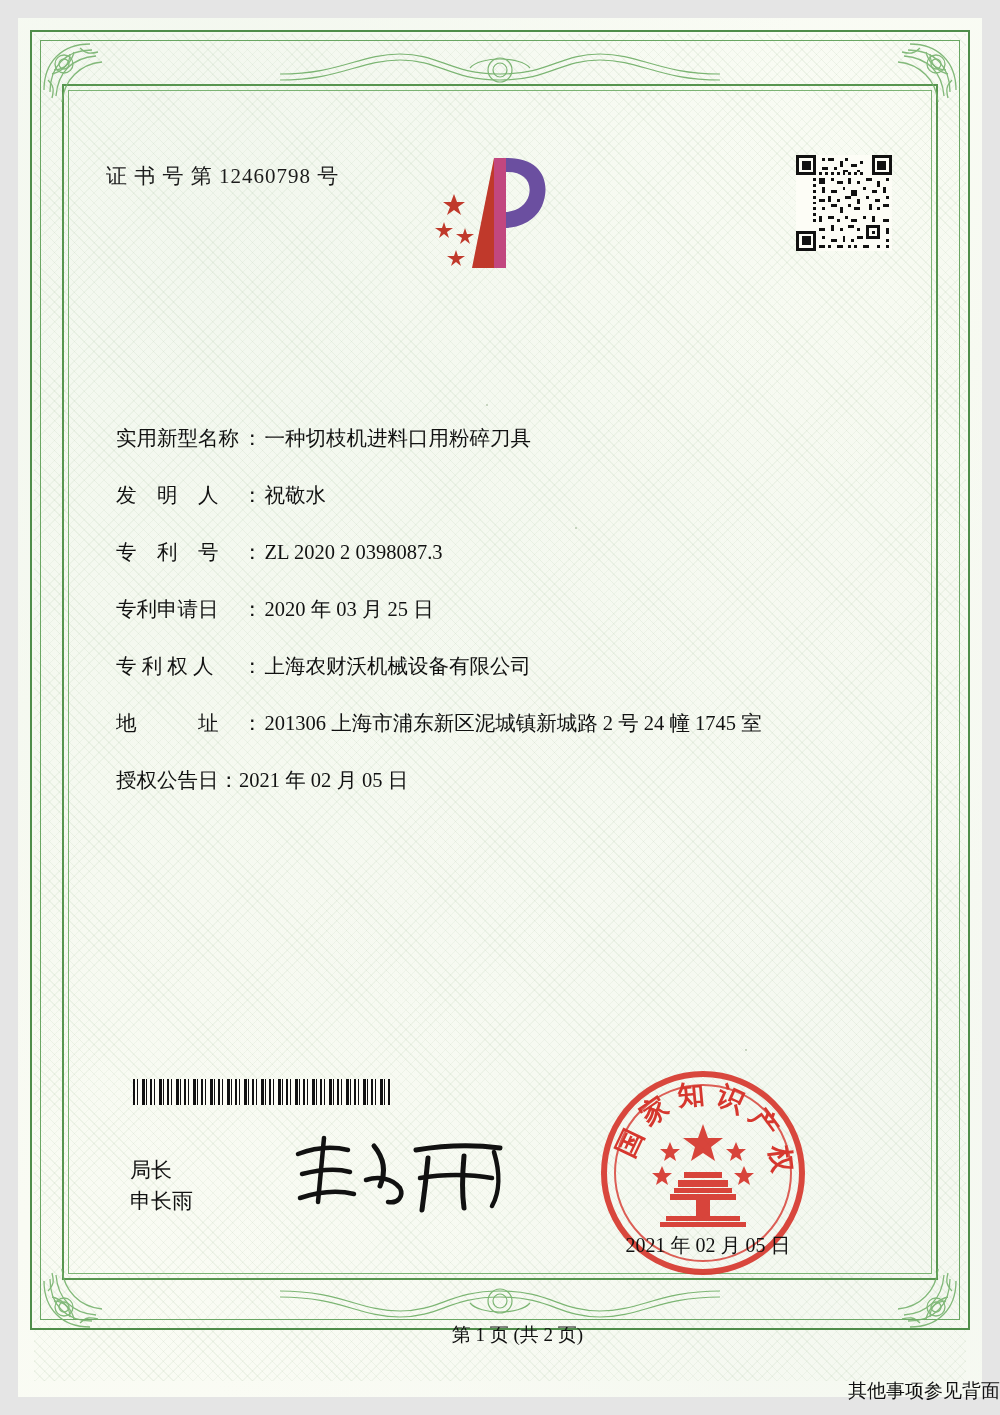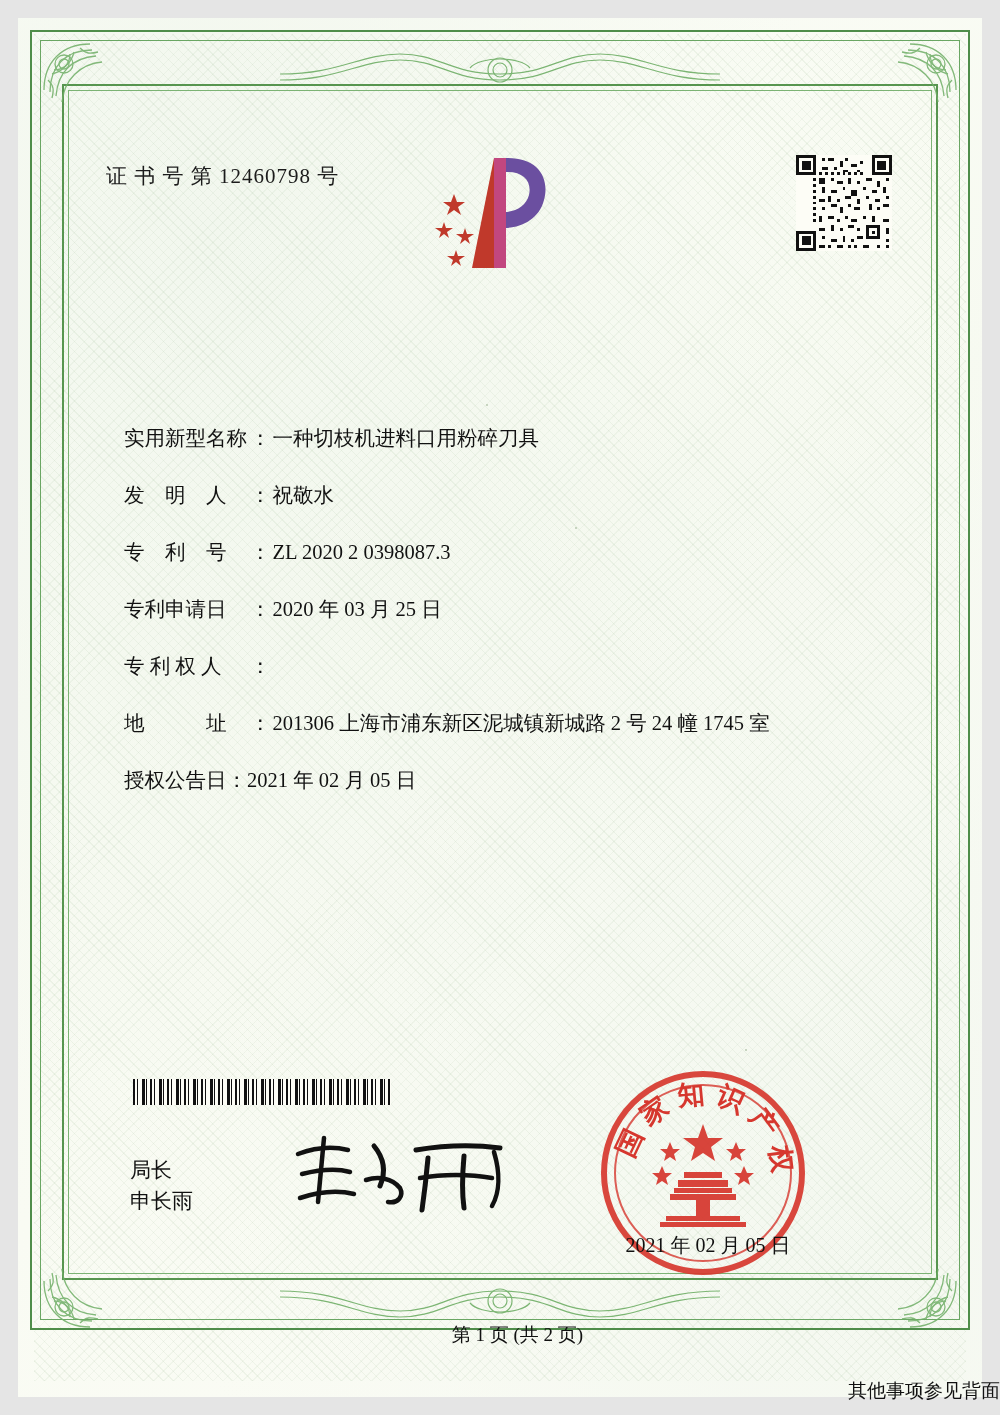--- a/index.html
+++ b/index.html
@@ -114,21 +114,21 @@
     text-align: center;
     font-size: 47px;
     font-weight: bold;
     letter-spacing: 6px;
     color: #111;
     font-family: "Liberation Serif", "DejaVu Serif", serif;
   }
   
   .fields {
     position: absolute;
-    left: 124px; top: 424px;
+    left: 116px; top: 424px;
     width: 760px;
     color: #111;
   }
   .field {
     display: flex;
     align-items: baseline;
     margin-bottom: 29px;
     font-size: 20.5px;
   }
   .f-label {
@@ -485,20 +485,21 @@
 
     <div class="field">
       <span class="f-label">专利申请日</span>
       <span class="f-colon">：</span>
       <span class="f-value">2020 年 03 月 25 日</span>
     </div>
 
     <div class="field">
       <span class="f-label">专 利 权 人</span>
       <span class="f-colon">：</span>
+      <span class="f-value">上海农财沃机械设备有限公司</span>
     </div>
 
     <div class="field">
       <span class="f-label">地　　　址</span>
       <span class="f-colon">：</span>
       <span class="f-value">201306 上海市浦东新区泥城镇新城路 2 号 24 幢 1745 室</span>
     </div>
 
     <div class="grant-row">
       <div class="grant-left">

